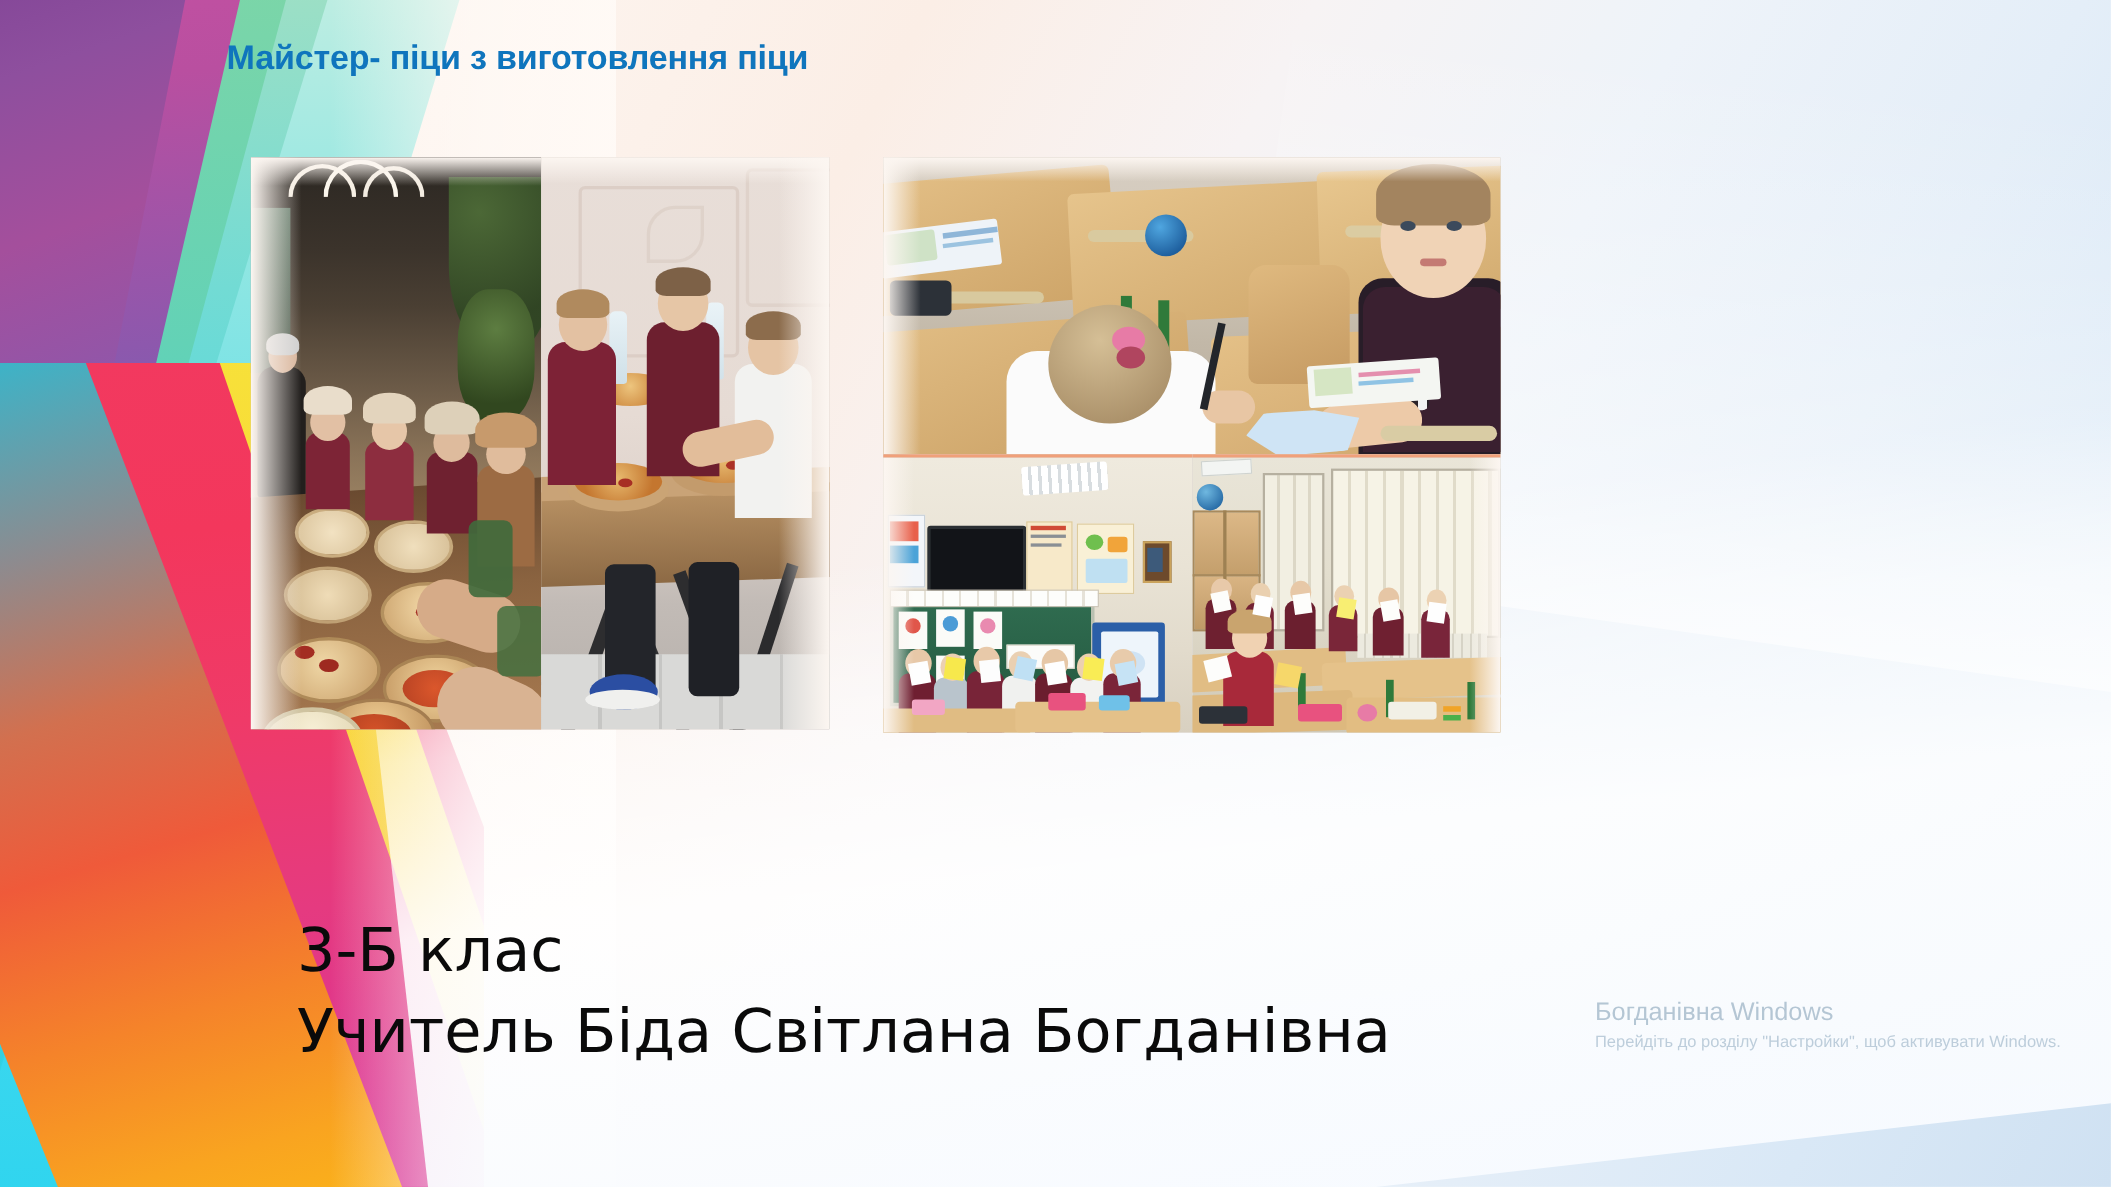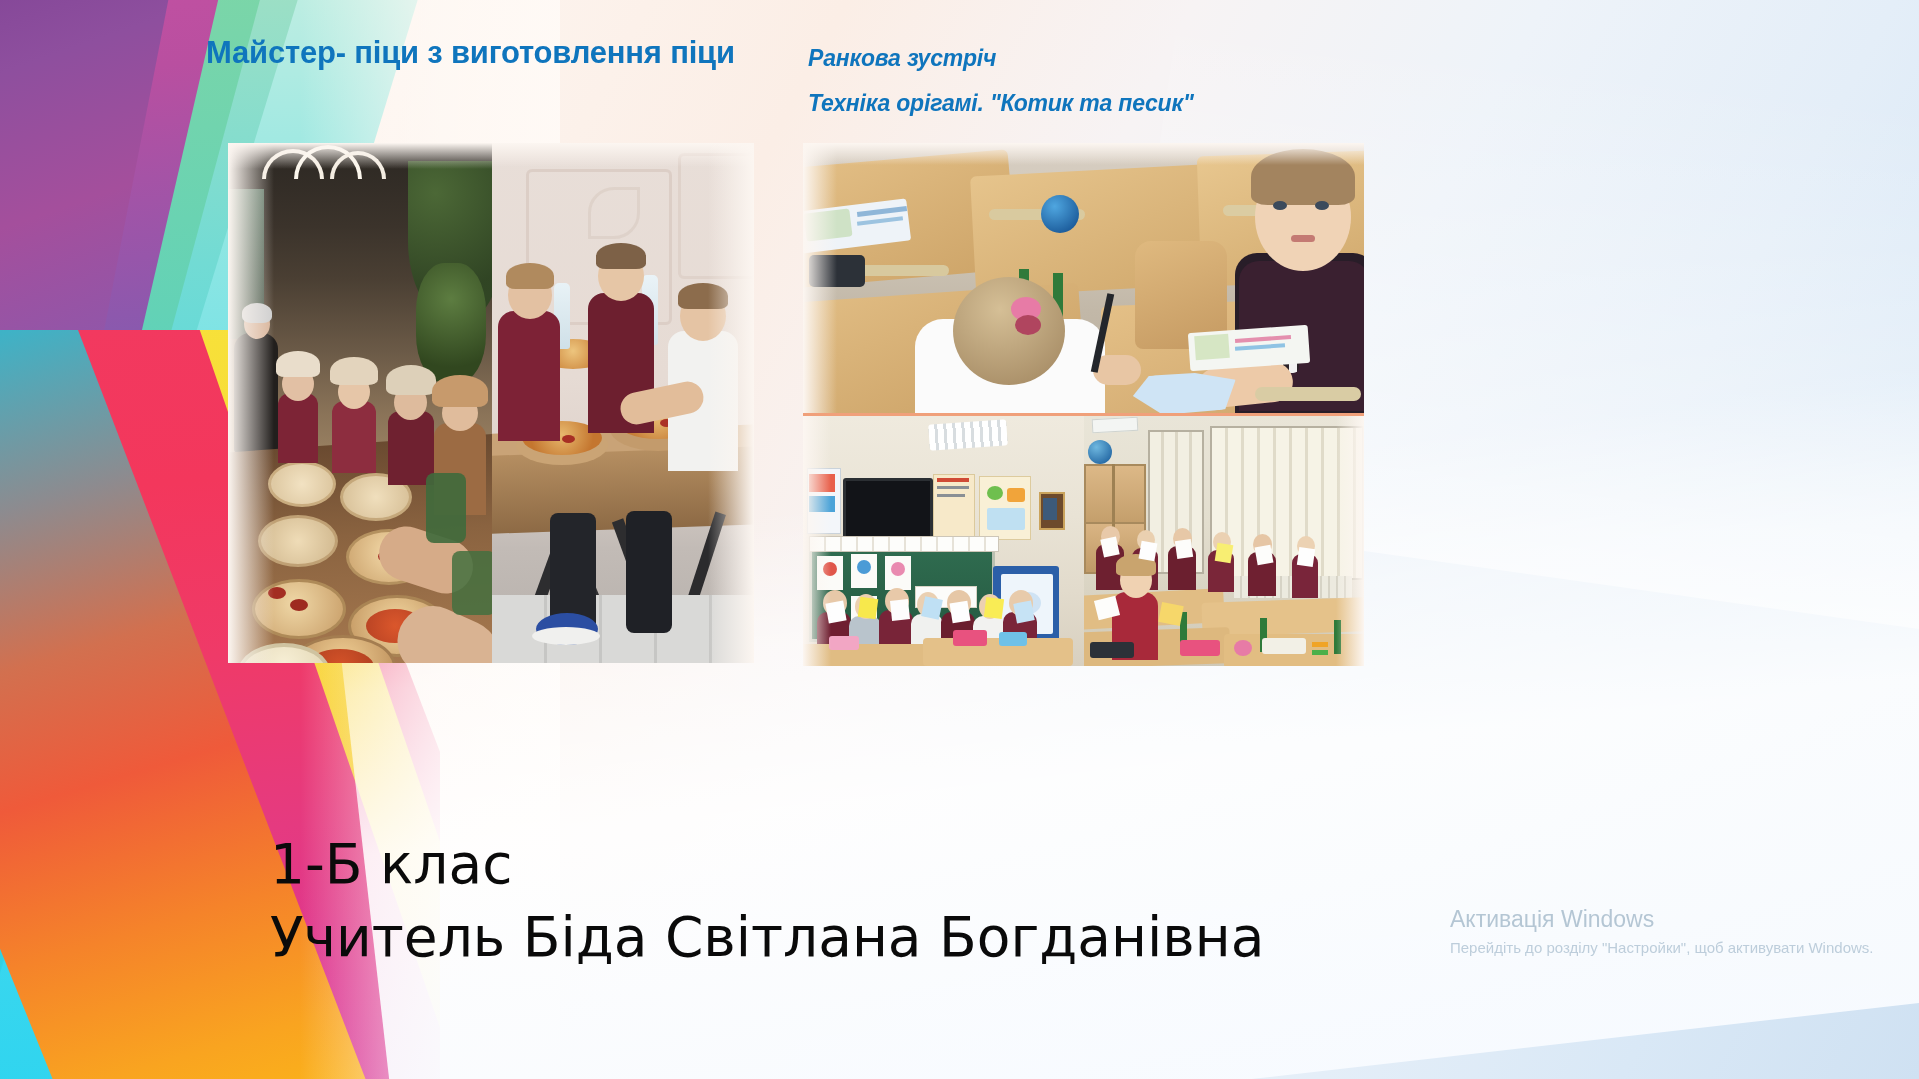--- a/index.html
+++ b/index.html
@@ -425,26 +425,22 @@
       <div class="obj rnd" style="left:150px;top:224px;width:18px;height:16px;background:#e77ba6;"></div>
       <div class="obj" style="left:178px;top:222px;width:44px;height:16px;background:#f2f0e6;border-radius:3px;"></div>
       <div class="obj" style="left:228px;top:226px;width:16px;height:5px;background:#f0a427;"></div>
       <div class="obj" style="left:228px;top:234px;width:16px;height:5px;background:#4bb04a;"></div>
     </div>
     <div class="fadeR" style="right:0;width:28px;"></div>
   </div>
 
   <div class="headline" id="title-left">Майстер- піци з виготовлення піци</div>
 
-  <div class="headline" id="title-right">
-    <span class="l1">Ранкова зустріч</span>
-    <span class="l2">Техніка орігамі. "Котик та песик"</span>
-  </div>
-
-  <div class="bottomtext">1-Б клас
+
+  <div class="bottomtext">3-Б клас
 Учитель Біда Світлана Богданівна</div>
 
   <div id="watermark">
-    <div id="wm-title">Активація Windows</div>
+    <div id="wm-title">Богданівна Windows</div>
     <div id="wm-sub">Перейдіть до розділу "Настройки", щоб активувати Windows.</div>
   </div>
 
 </div>
 
 </body></html>

